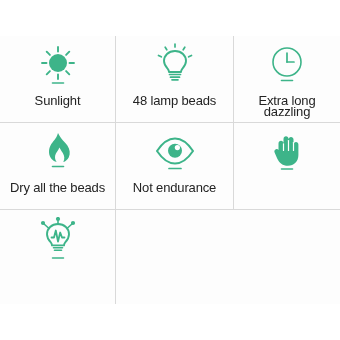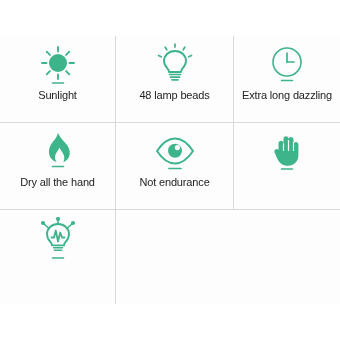--- a/index.html
+++ b/index.html
@@ -45,22 +45,22 @@
   .icon-wrap {
     height: 46px;
     display: flex;
     align-items: center;
     justify-content: center;
   }
   .icon-wrap svg {
     display: block;
   }
   .label {
-    margin-top: 2px;
-    font-size: 11px;
+    margin-top: 8px;
+    font-size: 13px;
     line-height: 10.5px;
     color: #232323;
     text-align: center;
     letter-spacing: -0.15px;
     max-width: 104px;
     font-family: "Liberation Sans", sans-serif;
   }
   .label.two-line {
     line-height: 11px;
   }
@@ -127,21 +127,21 @@
       <div class="label">Extra long dazzling</div>
     </div>
 
     <div class="cell col-0 row-1">
       <div class="icon-wrap">
         <svg width="44" height="44" viewBox="0 0 44 44">
           <path d="M22 3 C20.5 9 16.5 11.5 14.5 15.5 C12.2 20 12.6 25.5 15.6 29 C17 30.6 18.8 31.6 20.6 32 C18.8 29.5 18.5 26.5 19.8 23.8 C20.9 21.5 22.6 20 23.3 17.4 C24.8 19.8 25.6 21 26.8 23 C28.5 25.8 28.9 28.8 27.3 32 C29.6 31.3 31.6 29.6 32.7 27.4 C34.6 23.6 33.9 19.4 31.4 15.6 C29 12 25.2 9.6 22 3 Z" fill="#3db489"></path>
           <line x1="16.5" y1="36.5" x2="27.5" y2="36.5" stroke="#3db489" stroke-width="1.6" stroke-linecap="round"></line>
         </svg>
       </div>
-      <div class="label">Dry all the hand</div>
+      <div class="label">Dry all the beads</div>
     </div>
 
     <div class="cell col-1 row-1">
       <div class="icon-wrap">
         <svg width="48" height="44" viewBox="0 0 48 44">
           <path d="M6 21 C12 12 18 8.5 24 8.5 C30 8.5 36 12 42 21 C36 30 30 33.5 24 33.5 C18 33.5 12 30 6 21 Z" fill="none" stroke="#3db489" stroke-width="2"></path>
           <circle cx="24" cy="20.8" r="7" fill="#3db489"></circle>
           <circle cx="26.4" cy="17.6" r="2.6" fill="#ffffff"></circle>
           <line x1="18" y1="38.5" x2="30" y2="38.5" stroke="#3db489" stroke-width="1.7" stroke-linecap="round"></line>
         </svg>

